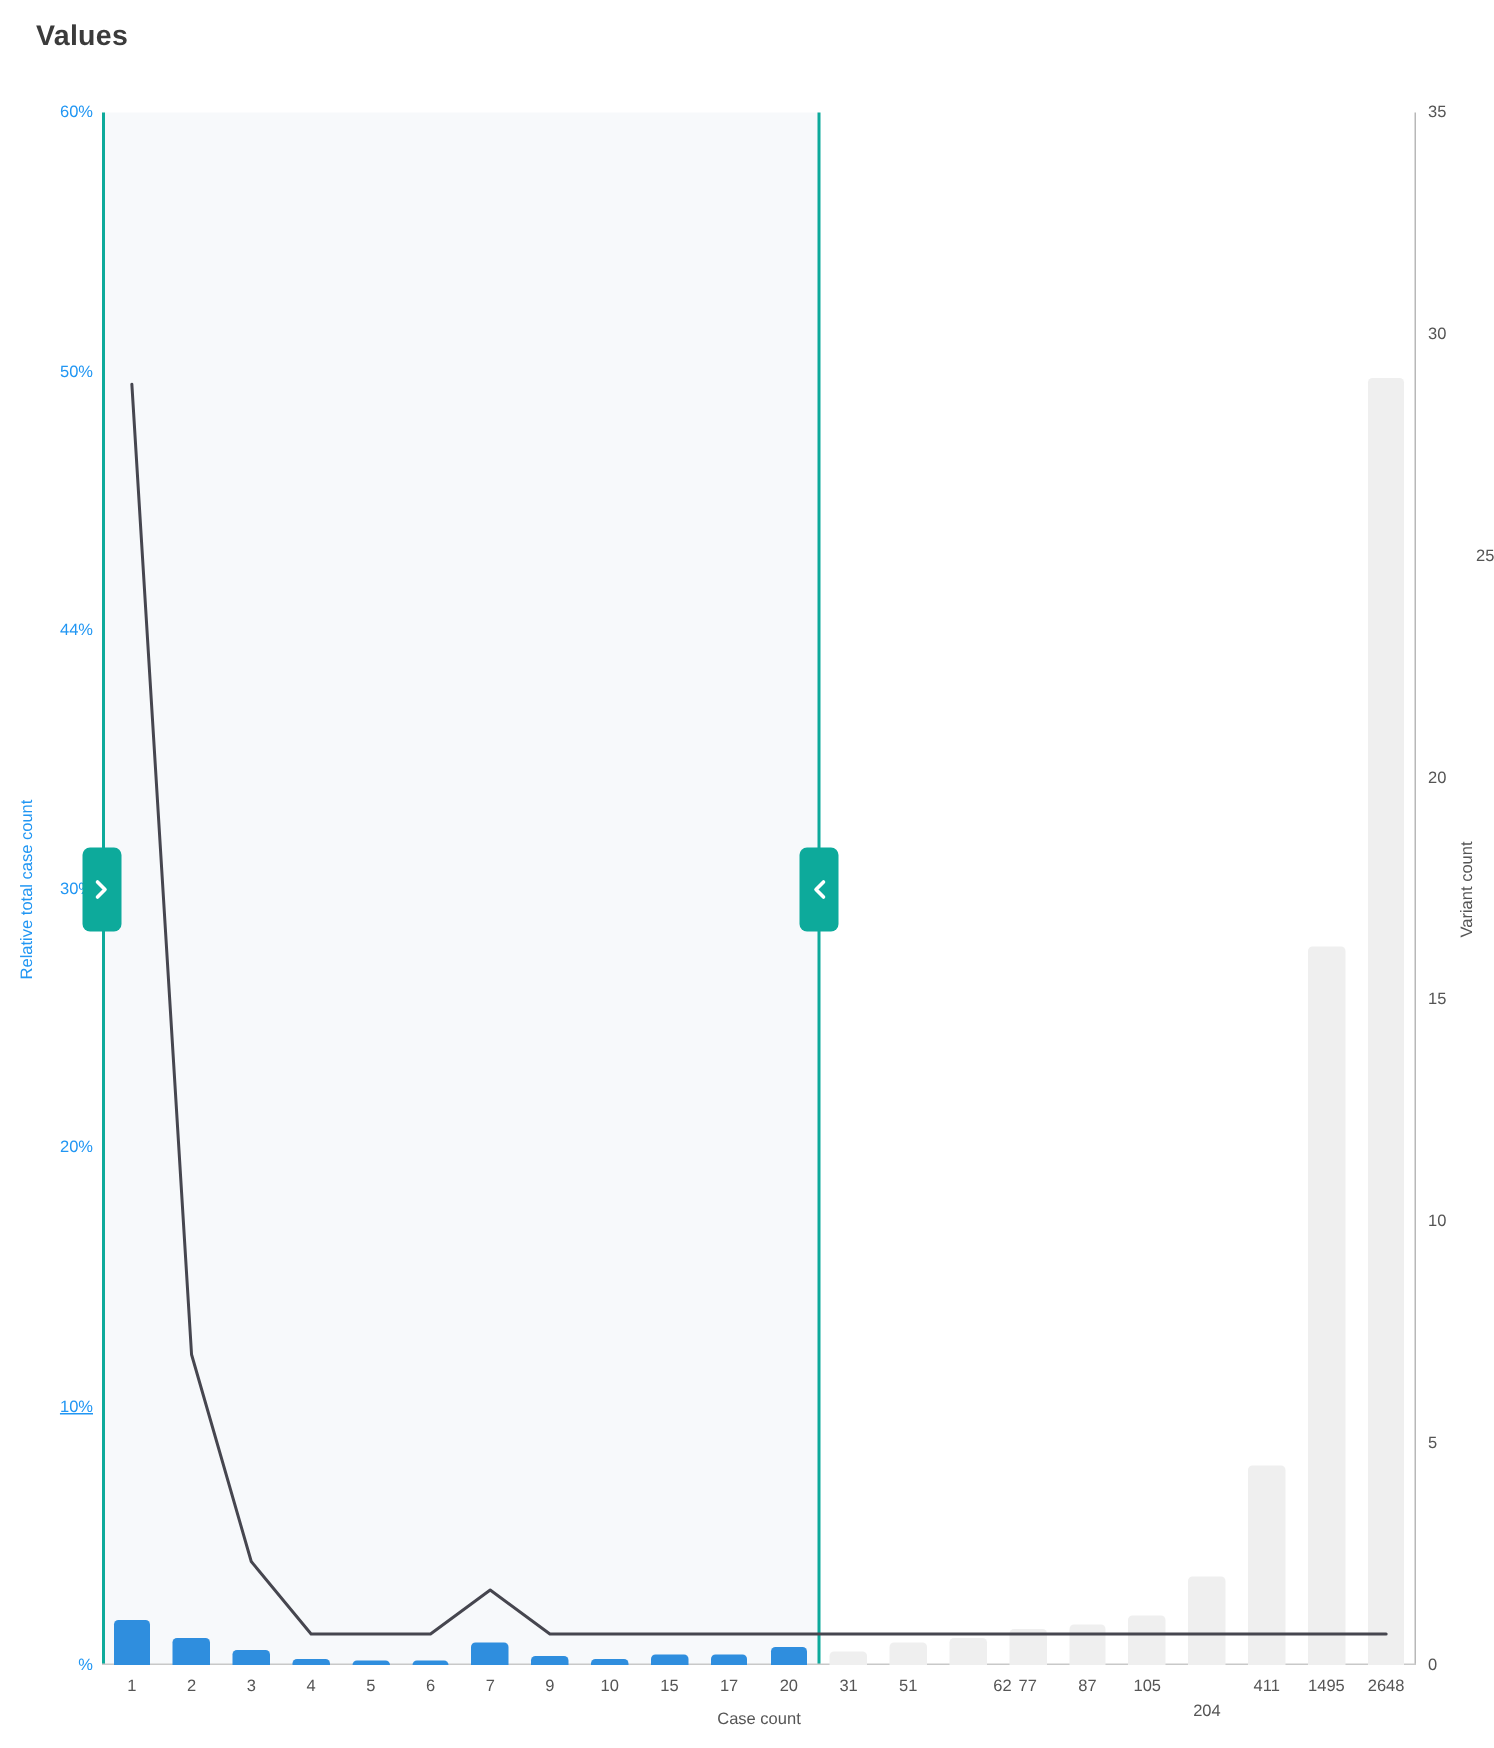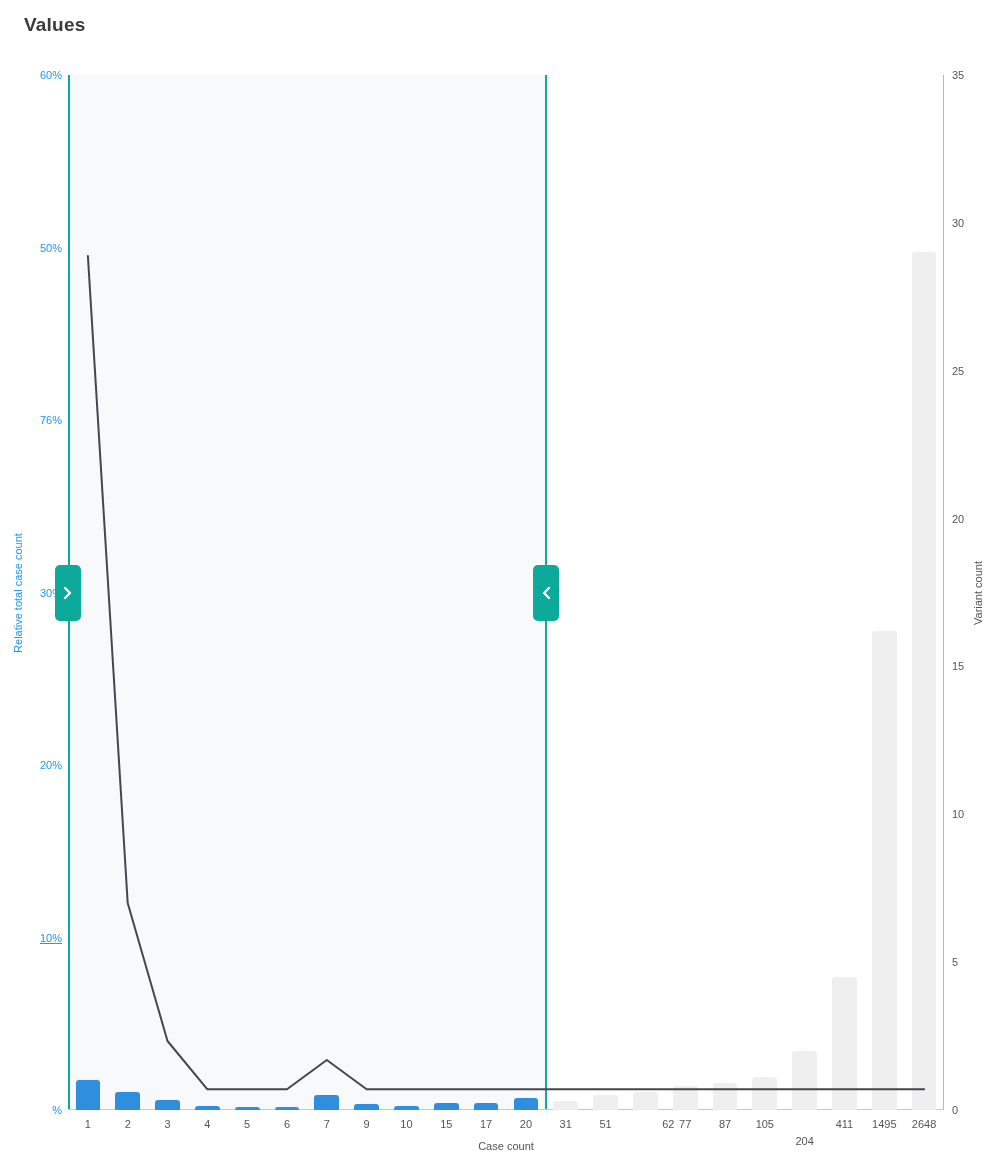--- a/index.html
+++ b/index.html
@@ -198,30 +198,30 @@
   <div class="selection-band" id="selection-band" style="left: 68px; top: 75px; width: 477.818px; height: 1035px; background: rgb(247, 249, 251);"></div>
 
   <div class="axis-line-left"></div>
   <div class="axis-line-sel-right" id="sel-right-line" style="left: 544.818px;"></div>
   <div class="axis-line-right"></div>
   <div class="axis-line-bottom"></div>
 
   <div class="left-ticks" id="left-ticks">
       <div class="tick-left" style="top: 75px; color: rgb(33, 150, 243);">60%</div>
       <div class="tick-left" style="top: 247.5px; color: rgb(33, 150, 243);">50%</div>
-      <div class="tick-left" style="top: 420px; color: rgb(33, 150, 243);">76%</div>
+      <div class="tick-left" style="top: 420px; color: rgb(33, 150, 243);">44%</div>
       <div class="tick-left" style="top: 592.5px; color: rgb(33, 150, 243);">30%</div>
       <div class="tick-left" style="top: 765px; color: rgb(33, 150, 243);">20%</div>
       <div class="tick-left" style="top: 937.5px; color: rgb(33, 150, 243); text-decoration: underline;">10%</div>
       <div class="tick-left" style="top: 1110px; color: rgb(33, 150, 243);">%</div>
     </div>
   <div class="right-ticks" id="right-ticks">
       <div class="tick-right" style="top: 75px;">35</div>
       <div class="tick-right" style="top: 222.857px;">30</div>
-      <div class="tick-right" style="top: 370.714px;">25</div>
+      <div class="tick-right" style="top: 370.714px; margin-left: 32px;">25</div>
       <div class="tick-right" style="top: 518.571px;">20</div>
       <div class="tick-right" style="top: 666.429px;">15</div>
       <div class="tick-right" style="top: 814.286px;">10</div>
       <div class="tick-right" style="top: 962.143px;">5</div>
       <div class="tick-right" style="top: 1110px;">0</div>
     </div>
 
   <div class="axis-title-left">Relative total case count</div>
   <div class="axis-title-right">Variant count</div>
   <div class="axis-title-bottom">Case count</div>

